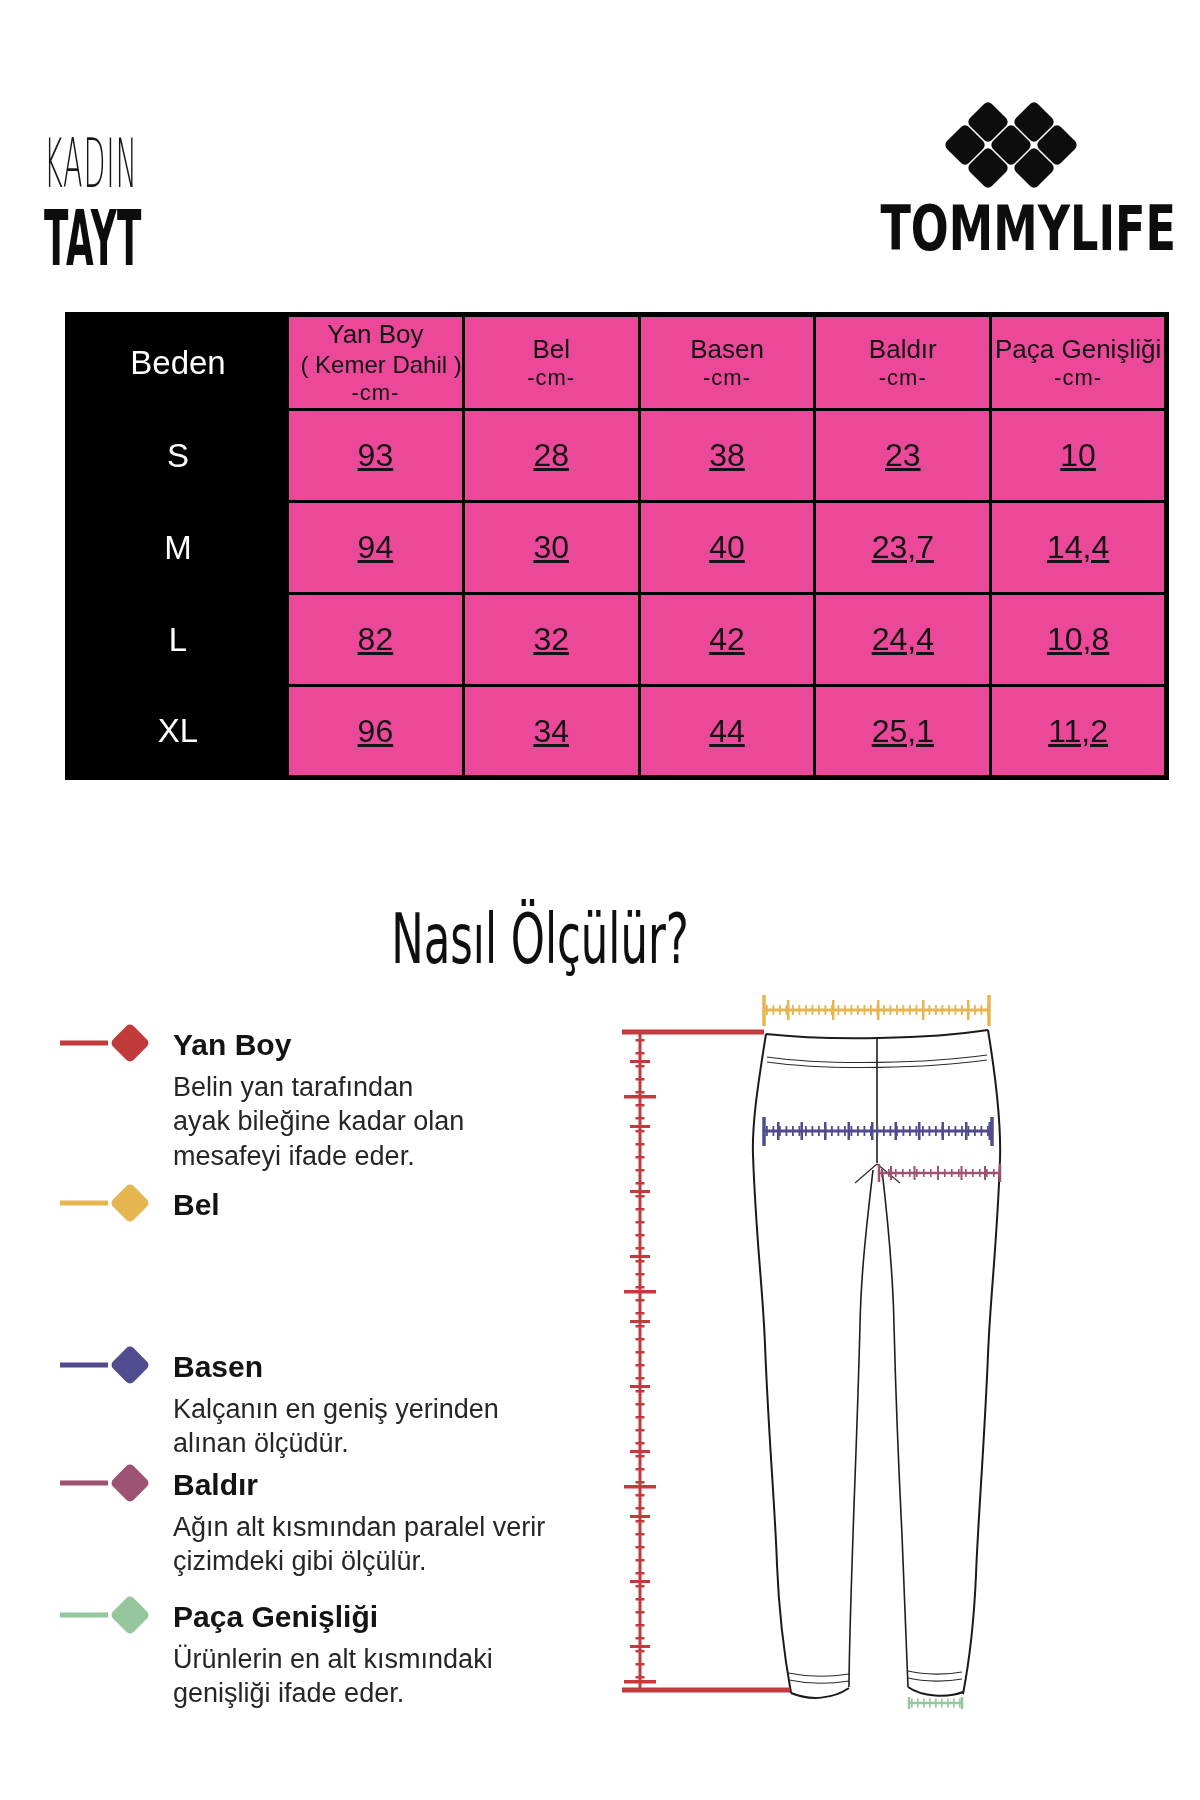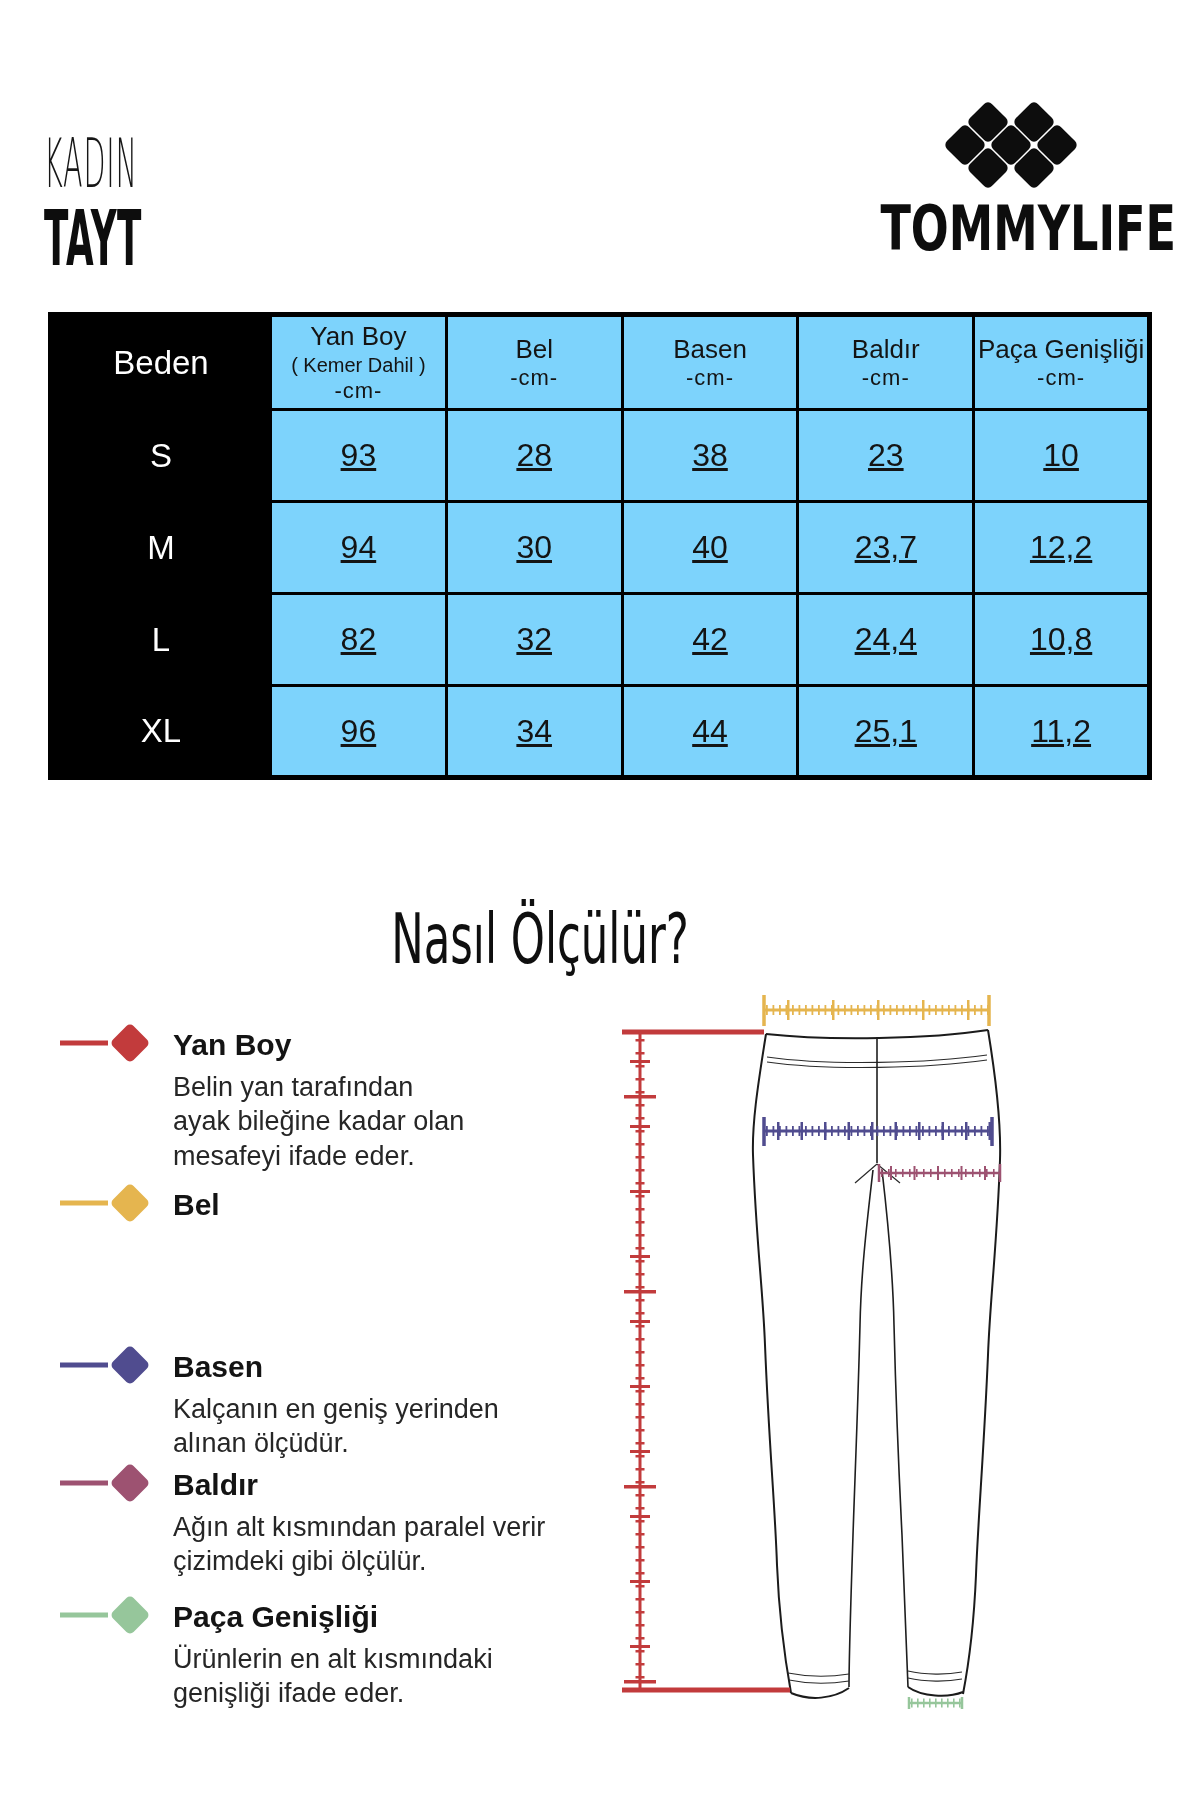--- a/index.html
+++ b/index.html
@@ -13,32 +13,32 @@
   .tayt{position:absolute;left:44px;top:194px;font-family:"DejaVu Sans",sans-serif;
         font-size:76px;font-weight:800;letter-spacing:1px;transform:scaleX(0.47);
         transform-origin:left top;white-space:nowrap;color:#0d0d0d;}
   .logo{position:absolute;left:935px;top:95px;}
   .brand{position:absolute;left:830px;top:192px;width:360px;text-align:center;
          font-family:"DejaVu Sans",sans-serif;font-size:62px;font-weight:800;
          letter-spacing:0px;transform:scaleX(0.72);transform-origin:50% 0;
          white-space:nowrap;color:#0d0d0d;}
 
   
-  table.size-table{position:absolute;left:48px;top:312px;width:1104px;
-        border-collapse:collapse;table-layout:fixed;background:#7dd3fc;}
+  table.size-table{position:absolute;left:65px;top:312px;width:1104px;
+        border-collapse:collapse;table-layout:fixed;background:#ec4899;}
   table.size-table col.c0{width:220px;}
   table.size-table th,table.size-table td{border:3px solid #000;text-align:center;
         vertical-align:middle;padding:0;}
   table.size-table{border:5px solid #000;}
   tr.hdr{height:95px;}
   tr.row{height:92px;}
   th.beden{background:#000;color:#fff;font-size:33px;font-weight:400;}
   th.colhead{font-weight:400;}
   .ct{font-size:26px;line-height:1.2;font-weight:400;color:#141414;}
-  .cs{font-size:20px;line-height:1.25;color:#141414;}
+  .cs{font-size:24px;line-height:1.25;color:#141414;text-align:right;}
   .cu{font-size:22px;letter-spacing:1px;color:#141414;}
   th.size-cell{background:#000;color:#fff;font-size:33px;font-weight:400;}
   td.val{font-size:32px;color:#141414;text-decoration:underline;}
 
   
   .measure-title{position:absolute;left:0;top:898px;width:1080px;text-align:center;
         font-family:"DejaVu Sans",sans-serif;font-size:70px;font-weight:400;
         transform:scaleX(0.62);transform-origin:50% 0;white-space:nowrap;color:#0f0f0f;}
 
   .legend-item{position:absolute;left:0;width:560px;}
@@ -116,21 +116,21 @@
         <td class="val">38</td>
         <td class="val">23</td>
         <td class="val">10</td>
       </tr>
       <tr class="row">
         <th class="size-cell">M</th>
         <td class="val">94</td>
         <td class="val">30</td>
         <td class="val">40</td>
         <td class="val">23,7</td>
-        <td class="val">12,2</td>
+        <td class="val">14,4</td>
       </tr>
       <tr class="row">
         <th class="size-cell">L</th>
         <td class="val">82</td>
         <td class="val">32</td>
         <td class="val">42</td>
         <td class="val">24,4</td>
         <td class="val">10,8</td>
       </tr>
       <tr class="row">

